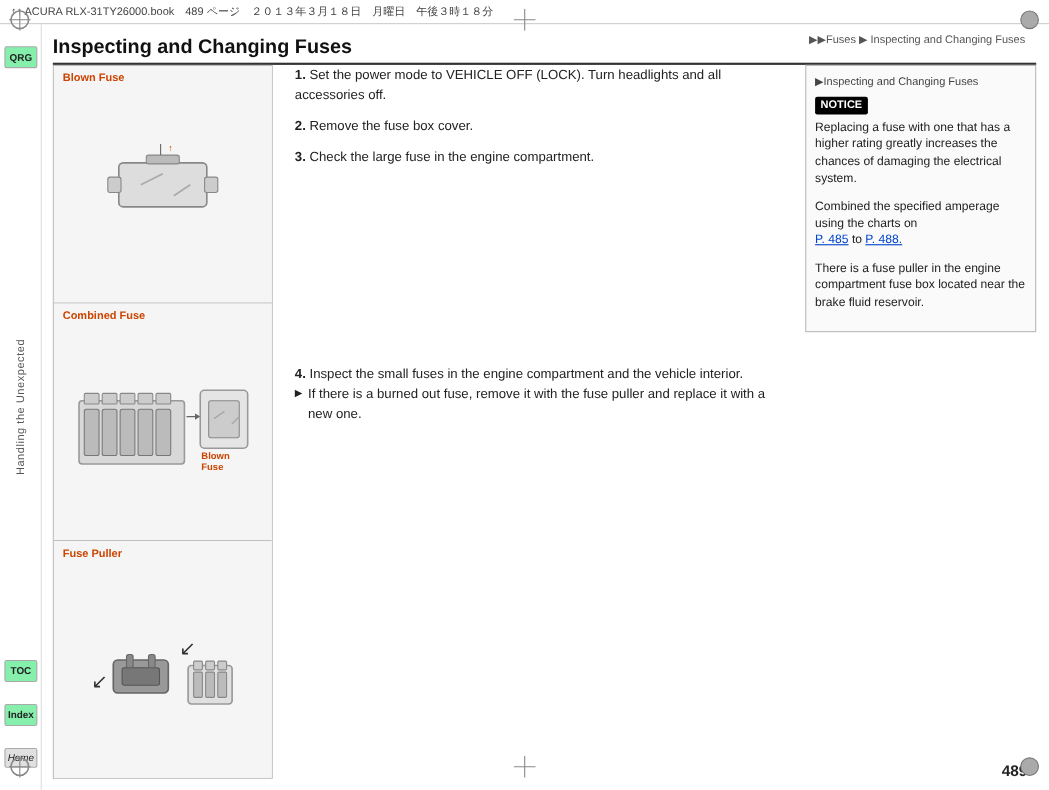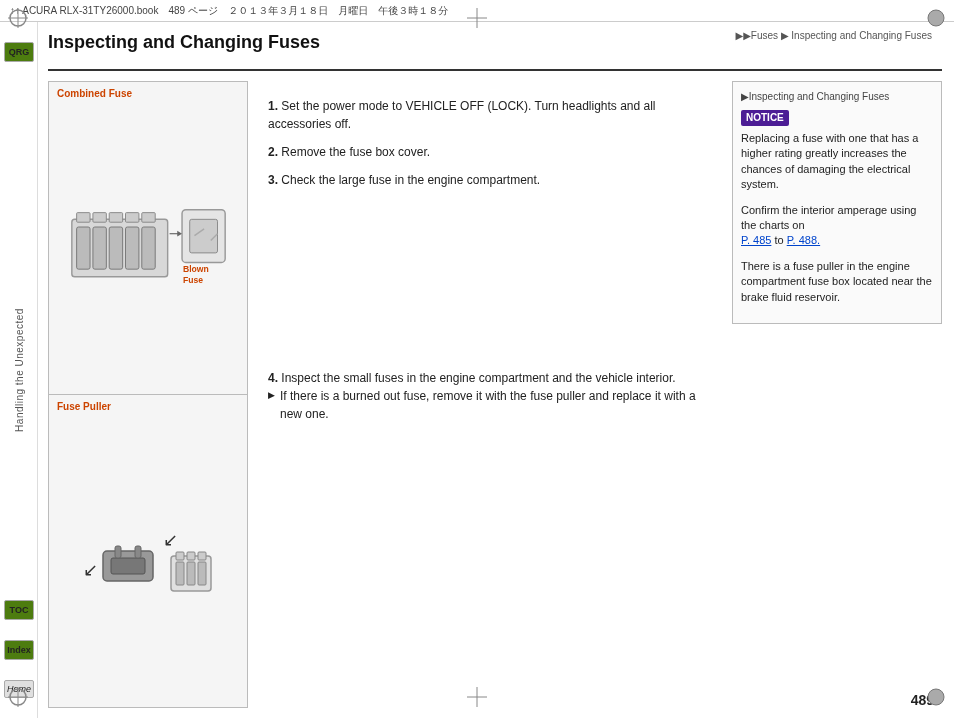--- a/index.html
+++ b/index.html
@@ -65,21 +65,21 @@
       white-space: nowrap;
       font-size: 10px;
       color: #555;
       letter-spacing: 0.5px;
     }
 
     .sidebar-btn {
       width: 30px;
       padding: 4px 2px;
       text-align: center;
-      background: #4d7c0f;
+      background: #86efac;
       border: 1px solid #aaa;
       font-size: 9px;
       cursor: pointer;
       font-weight: bold;
       border-radius: 2px;
     }
 
     .sidebar-home-btn {
       width: 30px;
       padding: 3px 2px;
@@ -113,23 +113,22 @@
       padding: 10px 12px 10px 10px;
       display: flex;
       flex-direction: column;
       height: 100%;
     }
 
     
     .page-header {
       display: flex;
       align-items: center;
-      margin-bottom: 10px;
       border-bottom: 2px solid #333;
-      padding-bottom: 16px;
+      padding-bottom: 4px;
     }
 
     .page-title {
       font-size: 18px;
       font-weight: bold;
       color: #111;
     }
 
     
     .main-split {
@@ -184,21 +183,20 @@
       width: 150px;
       height: 110px;
     }
 
     
     .instructions-col {
       flex: 1;
       padding: 0 8px;
       font-size: 12px;
       line-height: 1.5;
-      margin-top: 16px;
     }
 
     .step {
       margin-bottom: 10px;
     }
 
     .step-num {
       font-weight: bold;
     }
 
@@ -230,21 +228,21 @@
     .notice-breadcrumb {
       font-size: 10px;
       color: #444;
       margin-bottom: 6px;
       display: flex;
       align-items: center;
       gap: 4px;
     }
 
     .notice-badge {
-      background: #4c1d95;
+      background: #000000;
       color: #fff;
       font-size: 10px;
       font-weight: bold;
       padding: 1px 5px;
       border-radius: 2px;
       display: inline-block;
       margin-bottom: 5px;
     }
 
     .notice-text {
@@ -304,20 +302,39 @@
   <div class="content-area">
 
     <div class="page-header">
       <h1 class="page-title">Inspecting and Changing Fuses</h1>
     </div>
 
     <div class="main-split">
 
       <div class="diagrams-col">
 
+        <div class="diagram-box" style="min-height: 140px;">
+          <span class="diagram-label">Blown Fuse</span>
+
+          <svg class="fuse-illustration" viewBox="0 0 140 90">
+
+            <rect x="30" y="25" width="80" height="40" rx="4" fill="#ddd" stroke="#888" stroke-width="1.5"></rect>
+
+            <line x1="50" y1="45" x2="70" y2="35" stroke="#aaa" stroke-width="1.5"></line>
+            <line x1="80" y1="55" x2="95" y2="45" stroke="#aaa" stroke-width="1.5"></line>
+
+            <rect x="20" y="38" width="12" height="14" rx="2" fill="#ccc" stroke="#888" stroke-width="1"></rect>
+            <rect x="108" y="38" width="12" height="14" rx="2" fill="#ccc" stroke="#888" stroke-width="1"></rect>
+
+            <rect x="55" y="18" width="30" height="8" rx="2" fill="#bbb" stroke="#888" stroke-width="1"></rect>
+
+            <line x1="68" y1="8" x2="68" y2="18" stroke="#666" stroke-width="1" marker-end="url(#arrow)"></line>
+            <text x="75" y="14" font-size="8" fill="#cc4400">↑</text>
+          </svg>
+        </div>
 
         <div class="diagram-box" style="min-height: 145px;">
           <span class="diagram-label">Combined Fuse</span>
 
           <svg viewBox="0 0 180 120" width="175" height="115">
 
             <rect x="10" y="40" width="100" height="60" rx="3" fill="#d8d8d8" stroke="#999" stroke-width="1.5"></rect>
 
             <rect x="15" y="48" width="14" height="44" rx="2" fill="#bbb" stroke="#777" stroke-width="1"></rect>
             <rect x="32" y="48" width="14" height="44" rx="2" fill="#bbb" stroke="#777" stroke-width="1"></rect>
@@ -390,21 +407,21 @@
         </div>
       </div>
 
       <div class="notice-col">
         <div class="notice-breadcrumb">
           <span>▶Inspecting and Changing Fuses</span>
         </div>
         <div class="notice-badge">NOTICE</div>
         <p class="notice-text">Replacing a fuse with one that has a higher rating greatly increases the chances of damaging the electrical system.</p>
         <p class="notice-text">
-          <span>Confirm the interior amperage using the charts on</span>
+          <span>Combined the specified amperage using the charts on</span>
           <br>
           <a class="notice-link" href="#">P. 485</a>
           <span>  to  </span>
           <a class="notice-link" href="#">P. 488.</a>
         </p>
         <p class="notice-text" style="margin-top:10px;">There is a fuse puller in the engine compartment fuse box located near the brake fluid reservoir.</p>
       </div>
 
     </div>
   </div>

